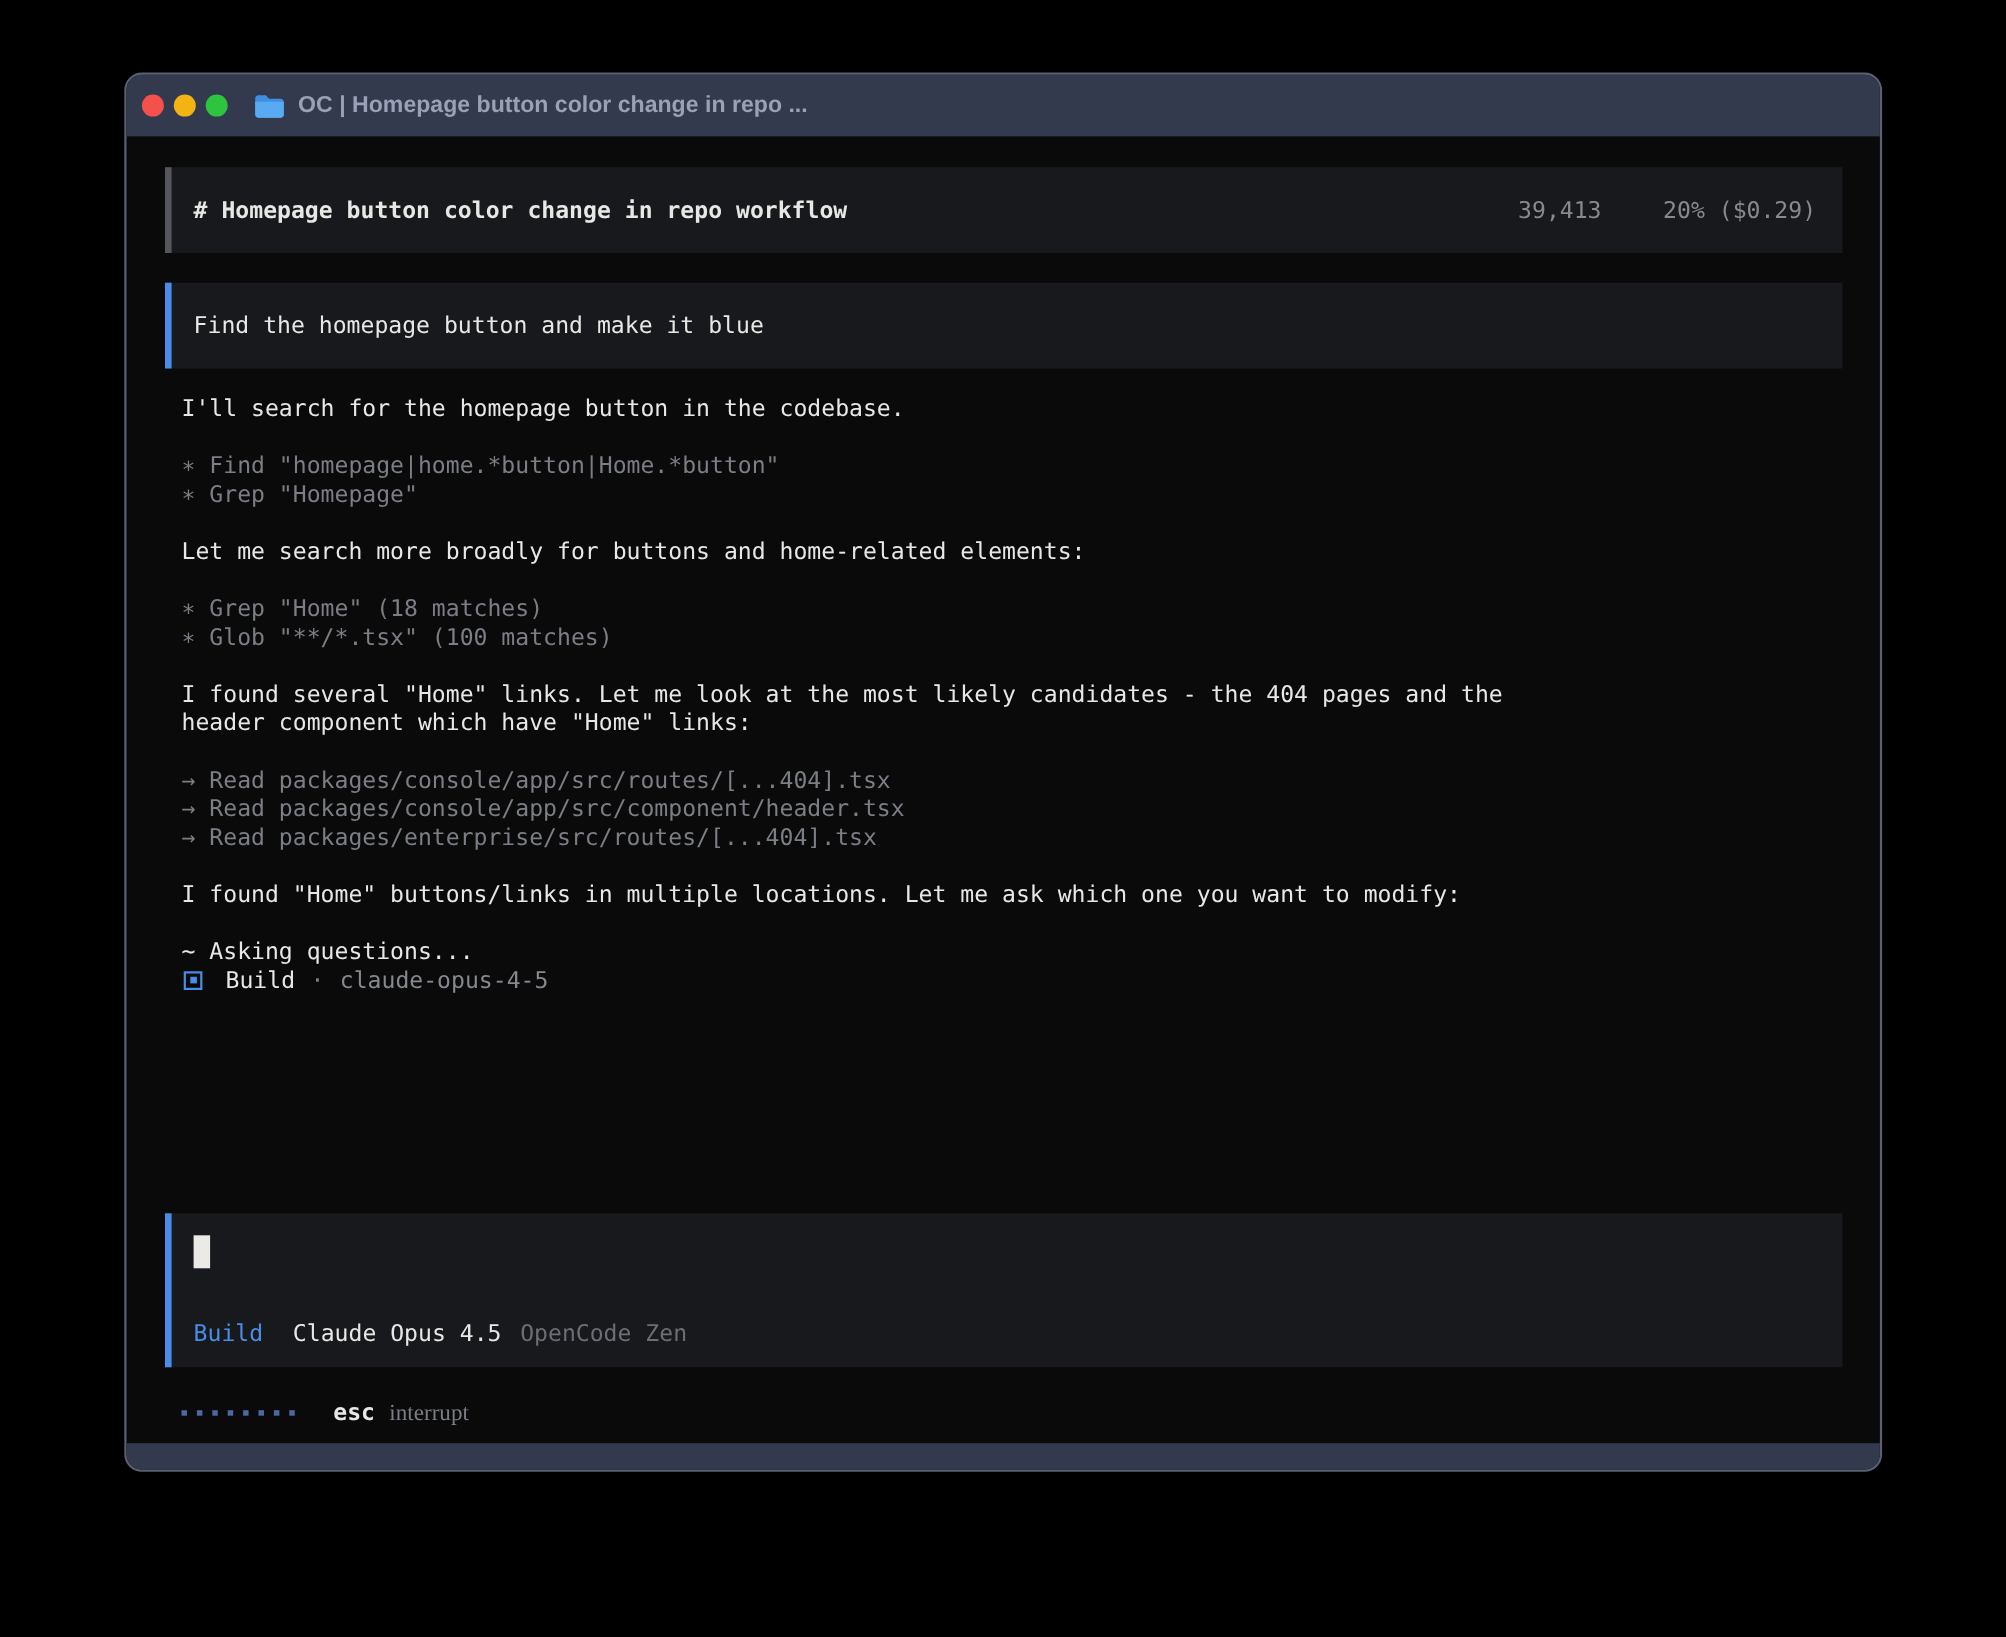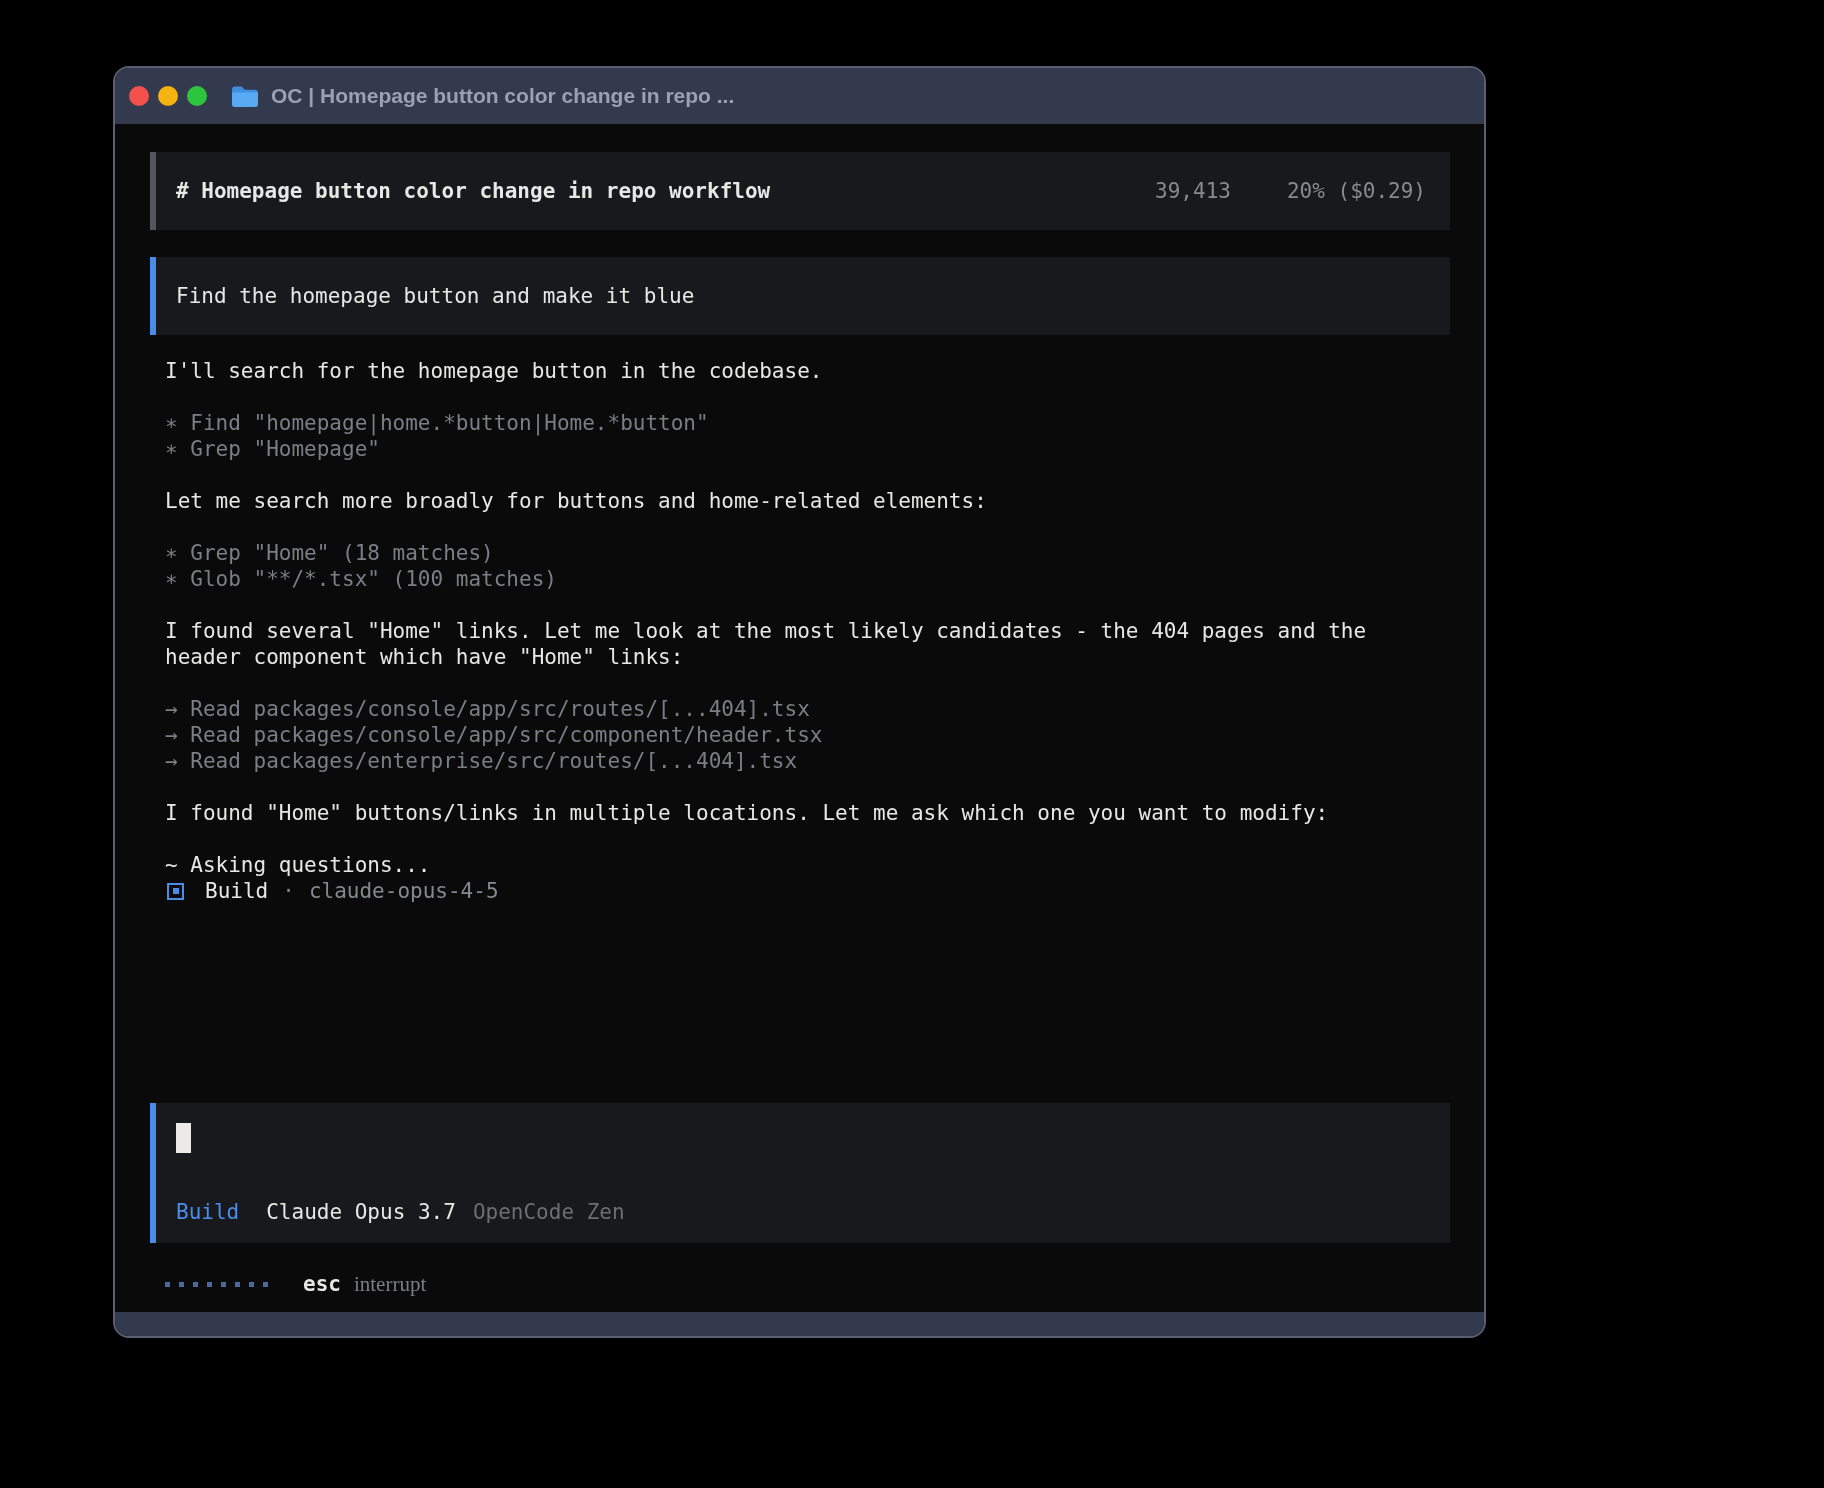--- a/index.html
+++ b/index.html
@@ -6,21 +6,21 @@
   html,body { margin:0; padding:0; }
   body {
     width:1824px; height:1488px;
     background:#000000;
     overflow:hidden;
     position:relative;
     font-family:"DejaVu Sans Mono", monospace;
   }
   .window {
     position:absolute; left:113px; top:66px;
-    width:1373px; height:1272px;
+    width:1598px; height:1272px;
     background:#0a0a0b;
     border:2px solid #5a5f72;
     border-radius:16px;
     display:flex; flex-direction:column;
     overflow:hidden;
   }
   
   .titlebar {
     height:56px; min-height:56px;
     background:#343a4e;
@@ -169,21 +169,21 @@
         <span class="agent-name">Build</span>
         <span class="agent-sep">·</span>
         <span class="agent-model">claude-opus-4-5</span>
       </div>
     </div>
 
     <div class="block input-box">
       <span class="cursor"></span>
       <div class="input-meta">
         <span class="meta-mode">Build</span>
-        <span class="meta-model">Claude Opus 3.7</span>
+        <span class="meta-model">Claude Opus 4.5</span>
         <span class="meta-provider">OpenCode Zen</span>
       </div>
     </div>
 
     <div class="statusbar">
       <div class="sb-left">
         <span class="spinner">
             <span class="dot"></span>
             <span class="dot"></span>
             <span class="dot"></span>

